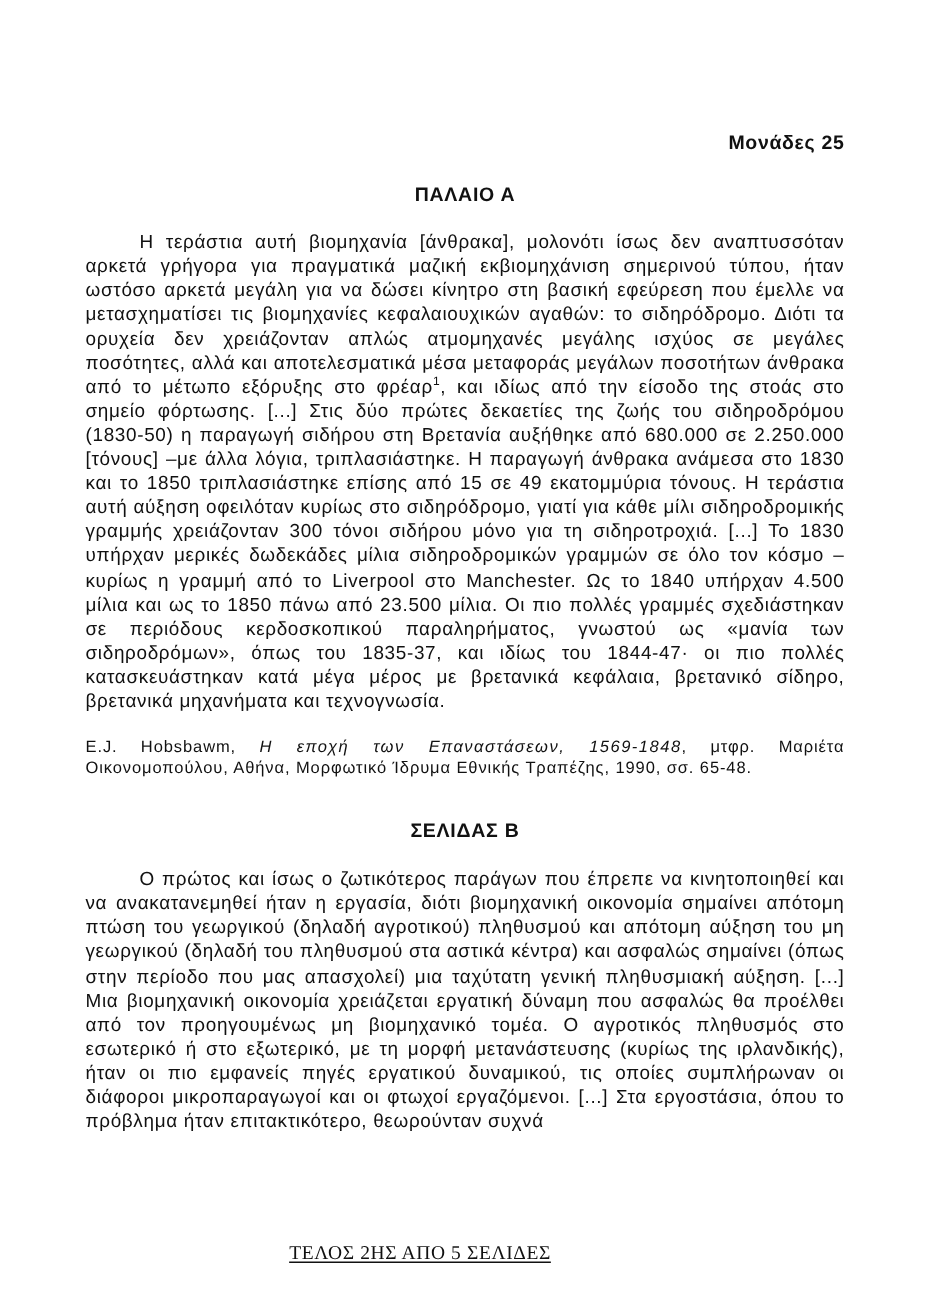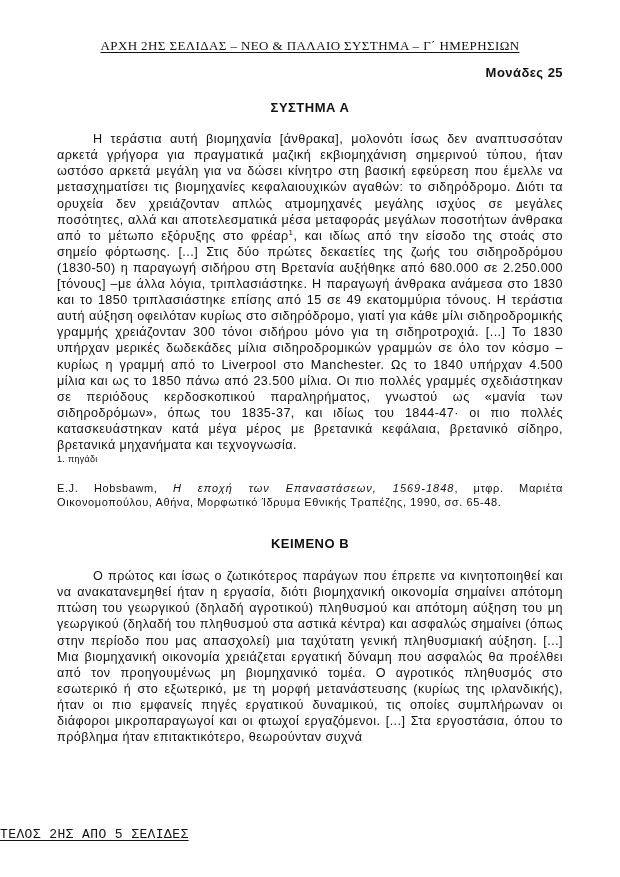--- a/index.html
+++ b/index.html
@@ -14,65 +14,61 @@
   .body {
     position: absolute; left: 57px; width: 506px;
     font-family: "Liberation Sans", "DejaVu Sans", sans-serif;
     font-size: 12.6px; line-height: 16.1px; letter-spacing: 0.45px;
   }
   .just { text-align: justify; text-align-last: left; }
   .b { font-weight: bold; }
   .blockA { top: 56px; }
   .p { margin: 0; }
   .gap { height: 9px; }
-  .right { text-align: right; font-weight: bold; font-size: 13px; margin-top: 0; }
+  .right { text-align: right; font-weight: bold; font-size: 13px; margin-top: 22px; }
   .section-title {
     text-align: center; font-weight: bold; font-size: 13px; letter-spacing: 0.5px;
   }
   .indent { text-indent: 36px; }
   sup { font-size: 8px; line-height: 0; }
   .foot { font-size: 9px; line-height: 12px; letter-spacing: 0.3px; }
   .cite { font-size: 11px; line-height: 14px; letter-spacing: 0.6px; }
   .cite i { letter-spacing: 1px; }
   .footer {
-    position: absolute; top: 827px; left: 0; width: 560px; text-align: left;
-    font-family: Liberation Mono, monospace; font-size: 13px; letter-spacing: 0.4px;
+    position: absolute; top: 827px; left: 0; width: 560px; text-align: center;
+    font-family: Liberation Serif, serif; font-size: 13px; letter-spacing: 0.4px;
   }
   .footer span { text-decoration: underline; text-underline-offset: 2px; }
 </style>
 </head>
 <body>
 
 <div class="page">
 
-  <div class="hdr">
-    <span>ΑΡΧΗ 2ΗΣ ΣΕΛΙΔΑΣ – ΝΕΟ &amp; ΠΑΛΑΙΟ ΣΥΣΤΗΜΑ – Γ΄ ΗΜΕΡΗΣΙΩΝ</span>
-  </div>
 
   <div class="body blockA">
 
 
     <div class="gap"></div>
 
 
     <div class="right">Μονάδες 25</div>
 
     <div style="height:19px"></div>
-    <div class="section-title">ΣΥΣΤΗΜΑ Α</div>
+    <div class="section-title">ΠΑΛΑΙΟ Α</div>
     <div style="height:15px"></div>
 
     <p class="p just indent"><span>Η τεράστια αυτή βιομηχανία [άνθρακα], μολονότι ίσως δεν αναπτυσσόταν αρκετά γρήγορα για πραγματικά μαζική εκβιομηχάνιση σημερινού τύπου, ήταν ωστόσο αρκετά μεγάλη για να δώσει κίνητρο στη βασική εφεύρεση που έμελλε να μετασχηματίσει τις βιομηχανίες κεφαλαιουχικών αγαθών: το σιδηρόδρομο. Διότι τα ορυχεία δεν χρειάζονταν απλώς ατμομηχανές μεγάλης ισχύος σε μεγάλες ποσότητες, αλλά και αποτελεσματικά μέσα μεταφοράς μεγάλων ποσοτήτων άνθρακα από το μέτωπο εξόρυξης στο φρέαρ</span><sup>1</sup><span>, και ιδίως από την είσοδο της στοάς στο σημείο φόρτωσης. [...] Στις δύο πρώτες δεκαετίες της ζωής του σιδηροδρόμου (1830-50) η παραγωγή σιδήρου στη Βρετανία αυξήθηκε από 680.000 σε 2.250.000 [τόνους] –με άλλα λόγια, τριπλασιάστηκε. Η παραγωγή άνθρακα ανάμεσα στο 1830 και το 1850 τριπλασιάστηκε επίσης από 15 σε 49 εκατομμύρια τόνους. Η τεράστια αυτή αύξηση οφειλόταν κυρίως στο σιδηρόδρομο, γιατί για κάθε μίλι σιδηροδρομικής γραμμής χρειάζονταν 300 τόνοι σιδήρου μόνο για τη σιδηροτροχιά. [...] Το 1830 υπήρχαν μερικές δωδεκάδες μίλια σιδηροδρομικών γραμμών σε όλο τον κόσμο –κυρίως η γραμμή από το Liverpool στο Manchester. Ως το 1840 υπήρχαν 4.500 μίλια και ως το 1850 πάνω από 23.500 μίλια. Οι πιο πολλές γραμμές σχεδιάστηκαν σε περιόδους κερδοσκοπικού παραληρήματος, γνωστού ως «μανία των σιδηροδρόμων», όπως του 1835-37, και ιδίως του 1844-47· οι πιο πολλές κατασκευάστηκαν κατά μέγα μέρος με βρετανικά κεφάλαια, βρετανικό σίδηρο, βρετανικά μηχανήματα και τεχνογνωσία.</span></p>
 
-    <div class="foot">1. πηγάδι</div>
 
     <div style="height:16px"></div>
     <p class="p just cite"><span>E.J. Hobsbawm, </span><i>Η εποχή των Επαναστάσεων, 1569-1848</i><span>, μτφρ. Μαριέτα Οικονομοπούλου, Αθήνα, Μορφωτικό Ίδρυμα Εθνικής Τραπέζης, 1990, σσ. 65-48.</span></p>
 
     <div style="height:27px"></div>
-    <div class="section-title">ΚΕΙΜΕΝΟ Β</div>
+    <div class="section-title">ΣΕΛΙΔΑΣ Β</div>
     <div style="height:16px"></div>
 
     <p class="p just indent">Ο πρώτος και ίσως ο ζωτικότερος παράγων που έπρεπε να κινητοποιηθεί και να ανακατανεμηθεί ήταν η εργασία, διότι βιομηχανική οικονομία σημαίνει απότομη πτώση του γεωργικού (δηλαδή αγροτικού) πληθυσμού και απότομη αύξηση του μη γεωργικού (δηλαδή του πληθυσμού στα αστικά κέντρα) και ασφαλώς σημαίνει (όπως στην περίοδο που μας απασχολεί) μια ταχύτατη γενική πληθυσμιακή αύξηση. [...] Μια βιομηχανική οικονομία χρειάζεται εργατική δύναμη που ασφαλώς θα προέλθει από τον προηγουμένως μη βιομηχανικό τομέα. Ο αγροτικός πληθυσμός στο εσωτερικό ή στο εξωτερικό, με τη μορφή μετανάστευσης (κυρίως της ιρλανδικής), ήταν οι πιο εμφανείς πηγές εργατικού δυναμικού, τις οποίες συμπλήρωναν οι διάφοροι μικροπαραγωγοί και οι φτωχοί εργαζόμενοι. [...] Στα εργοστάσια, όπου το πρόβλημα ήταν επιτακτικότερο, θεωρούνταν συχνά</p>
   </div>
 
   <div class="footer">
     <span>ΤΕΛΟΣ 2ΗΣ ΑΠΟ 5 ΣΕΛΙΔΕΣ</span>
   </div>
 
 </div>

